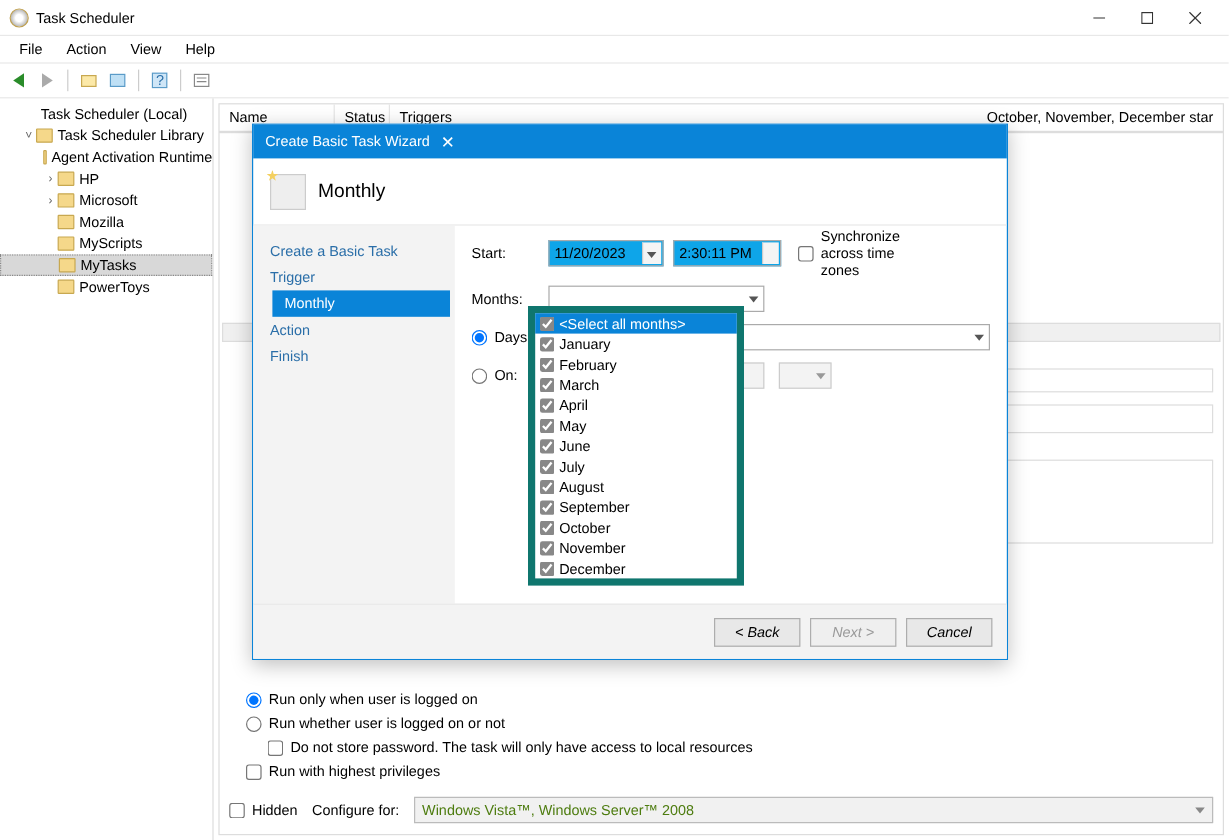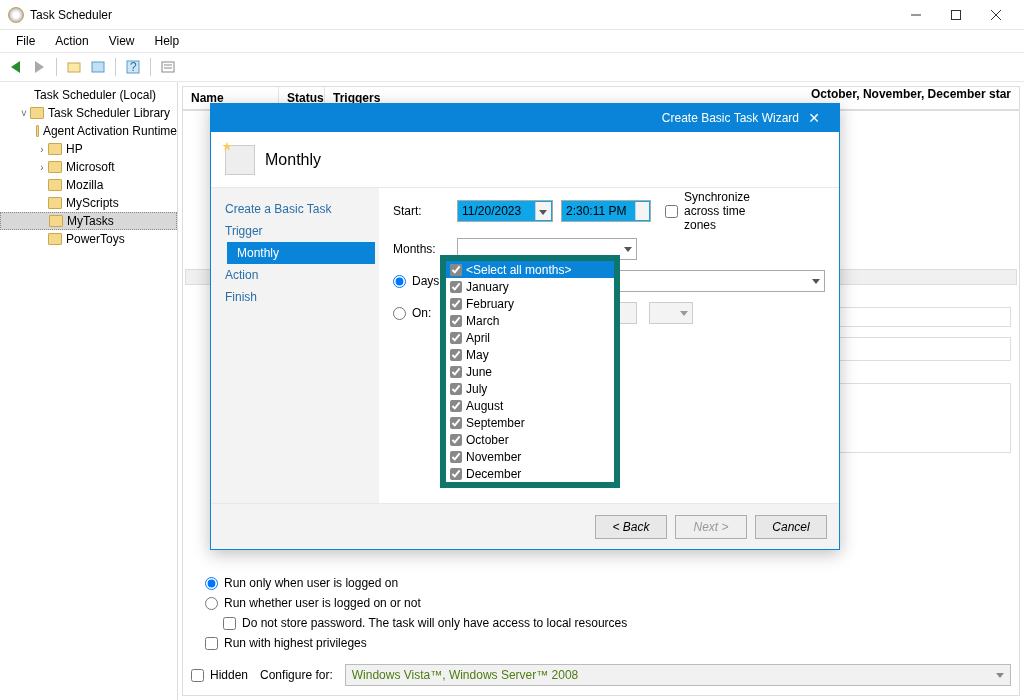--- a/index.html
+++ b/index.html
@@ -28,42 +28,42 @@
 .nav { width: 178px; border-right: 1px solid #ddd; padding-top: 4px; overflow: hidden; }
 .nav .row { display: flex; align-items: center; height: 18px; padding-left: 4px; white-space: nowrap; }
 .nav .expander { width: 12px; text-align: center; color: #666; font-size: 10px; }
 .nav .fld { width: 14px; height: 12px; background: #f5d88a; border: 1px solid #c8a850; border-radius: 1px; margin-right: 4px; }
 .nav .sel { background: #d8d8d8; border: 1px dotted #888; }
 .indent1 { padding-left: 18px !important; }
 .indent2 { padding-left: 36px !important; }
 
 
 .content { flex: 1; display: flex; flex-direction: column; position: relative; }
-.list-header { height: 24px; border: 1px solid #ddd; margin: 4px 4px 0 4px; display: flex; background: #fff; font-weight: bold; }
+.list-header { height: 24px; border: 1px solid #ddd; margin: 4px 4px 0 4px; display: flex; align-items: center; background: #fff; }
 .list-header .col { padding: 0 8px; border-right: 1px solid #e5e5e5; height: 100%; display: flex; align-items: center; }
 .list-header .col:last-child { border-right: none; flex: 1; }
 .triggers-text { padding: 0 8px; flex: 1; white-space: nowrap; overflow: hidden; }
 
 
 .bgpanel { flex: 1; margin: 0 4px 4px 4px; border: 1px solid #ddd; position: relative; background: #fff; overflow: hidden; }
 .opts-section { position: absolute; left: 12px; right: 12px; bottom: 42px; }
 .opts-section .radio-row { display: flex; align-items: center; height: 20px; gap: 6px; font-size: 12px; margin-left: 10px; }
 .opts-section .radio-row input[type=radio] { margin: 0; }
 .opts-section .chk-row { display: flex; align-items: center; height: 20px; gap: 6px; font-size: 12px; margin-left: 28px; }
 .opts-section .chk-row2 { margin-left: 10px; }
 .bottomrow { position: absolute; left: 8px; right: 8px; bottom: 8px; height: 24px; display: flex; align-items: center; gap: 12px; }
 .combo { flex: 1; height: 22px; border: 1px solid #bbb; background: #f1f1f1; display: flex; align-items: center; padding: 0 6px; color: #4d7c0f; position: relative; }
 .combo::after { content: ""; position: absolute; right: 6px; top: 8px; border-left: 4px solid transparent; border-right: 4px solid transparent; border-top: 5px solid #888; }
 
 .stub-box { position: absolute; border: 1px solid #ddd; background: #fff; }
 .scroll-h { position: absolute; left: 2px; right: 2px; height: 16px; background: #f0f0f0; border: 1px solid #ddd; }
 
 
 .wizard { position: absolute; left: 210px; top: 103px; width: 630px; height: 447px; background: #fff; border: 1px solid #0a84d8; box-shadow: 0 4px 16px rgba(0,0,0,0.25); z-index: 10; display: flex; flex-direction: column; }
-.wz-title { height: 28px; background: #0a84d8; color: #fff; display: flex; align-items: center; padding: 0 10px; justify-content: flex-end; }
+.wz-title { height: 28px; background: #0a84d8; color: #fff; display: flex; align-items: center; padding: 0 10px; justify-content: flex-start; }
 .wz-close { width: 30px; text-align: center; font-size: 14px; cursor: pointer; }
 .wz-header { height: 56px; display: flex; align-items: center; padding: 0 14px; gap: 10px; border-bottom: 1px solid #e8e8e8; }
 .wz-header .wicon { width: 30px; height: 30px; background: #eee; border: 1px solid #ccc; position: relative; }
 .wz-header .wicon::before { content:""; position:absolute; left:-4px; top:-4px; width:10px; height:10px; background: #f4d060; clip-path: polygon(50% 0,61% 35%,98% 35%,68% 57%,79% 91%,50% 70%,21% 91%,32% 57%,2% 35%,39% 35%); }
 .wz-header .htxt { font-size: 16px; }
 .wz-body { flex: 1; display: flex; }
 .wz-steps { width: 170px; background: #f3f3f3; padding: 10px 4px; }
 .wz-steps .step { padding: 4px 10px; color: #2a6ea8; }
 .wz-steps .step.current { background: #0a84d8; color: #fff; margin-left: 12px; }
 .wz-form { flex: 1; padding: 10px 14px; position: relative; }

